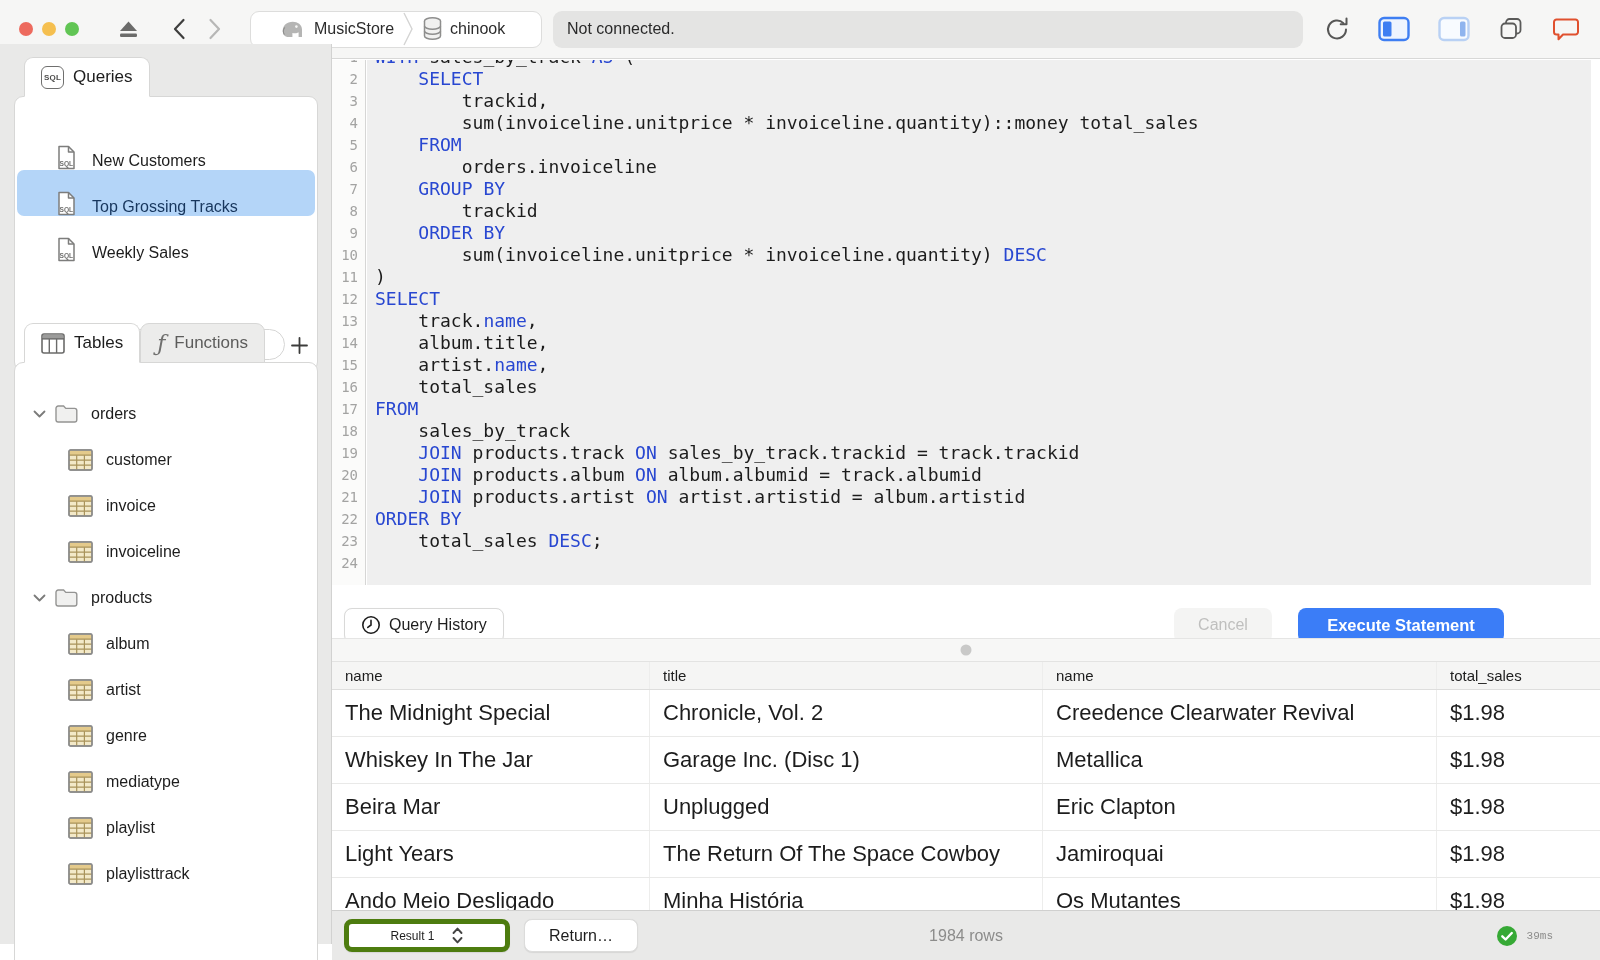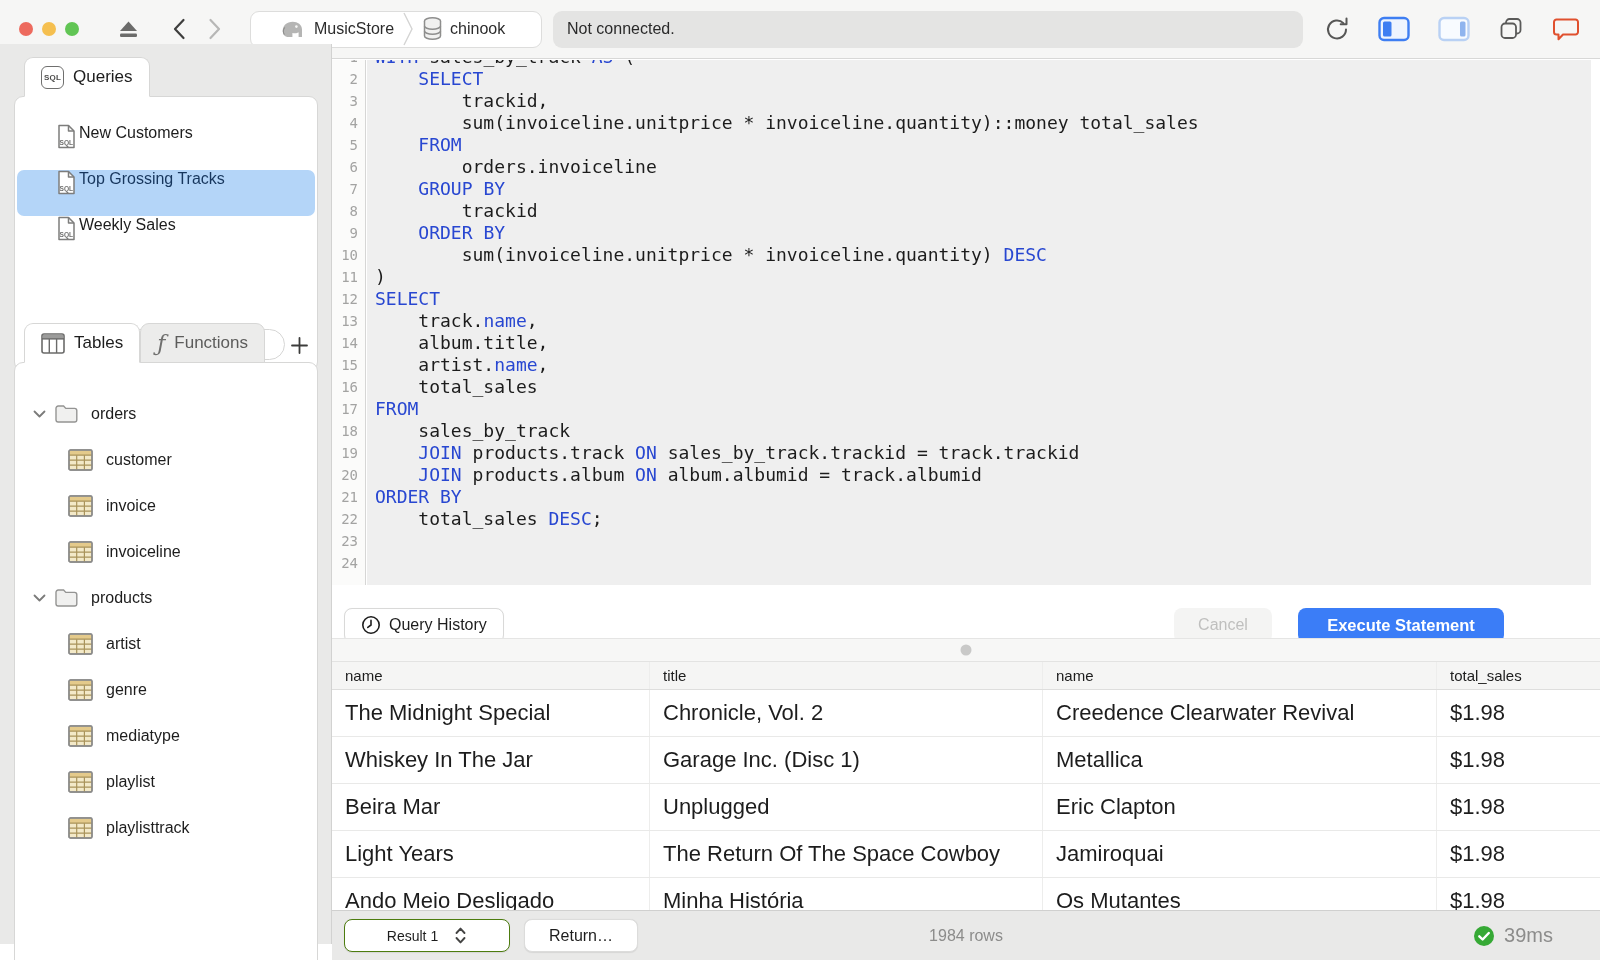--- a/index.html
+++ b/index.html
@@ -57,21 +57,21 @@
   .tab.active { background:#fff; border-bottom:1px solid #fff; }
   .sqlapp-icon {
     width:23px; height:23px; border:1.6px solid #6f6f6e; border-radius:6px;
     display:flex; align-items:center; justify-content:center;
     font-size:8px; letter-spacing:.2px; color:#4c4c4b; font-weight:bold;
   }
   .fn-glyph { font-family:"DejaVu Serif", serif; font-style:italic; font-size:22px; color:#6f6f6e; }
   .tab.inactive { color:#5c5c5b; }
 
   .q-item {
-    height:46px; margin:0 2px; display:flex; align-items:flex-start; gap:2px;
+    height:46px; margin:0 2px; display:flex; align-items:flex-end; gap:15px;
     padding-left:39px; font-size:16px; border-radius:7px; color:#1d1d1d;
   }
   .q-item.selected { background:#b4d5f8; color:#17365d; }
 
   .search-pill {
     position:absolute; left:12px; height:31px; width:258px; background:#fff;
     border:1px solid #d6d6d5; border-radius:16px; display:flex; align-items:center;
     padding:0 10px; gap:7px;
   }
   .search-pill input {
@@ -143,30 +143,30 @@
   .col0 { width:318px; } .col1 { width:393px; } .col2 { width:394px; } .col3 { width:163px; border-right:none; }
 
   
   .bottom-bar {
     position:absolute; left:0; top:850px; width:1268px; height:50px;
     background:#e9e9e8; border-top:1px solid #d0d0cf;
     display:flex; align-items:center;
   }
   .result-select {
     margin-left:12px; width:166px; height:33px; background:#fff; border-radius:8px;
-    border:1px solid #4d7c0f; box-shadow:0 .5px 1px rgba(0,0,0,.08);
-    display:flex; align-items:center; justify-content:center; gap:16px; font-size:14px;
+    border:5px solid #4d7c0f; box-shadow:0 .5px 1px rgba(0,0,0,.08);
+    display:flex; align-items:center; justify-content:center; gap:16px; font-size:12px;
   }
   .export-btn {
     margin-left:14px; width:114px; height:33px; background:#fff; border-radius:8px;
     border:1px solid #dcdcdb; box-shadow:0 .5px 1px rgba(0,0,0,.08);
     display:flex; align-items:center; justify-content:center; font-size:16px; color:#1d1d1d;
   }
   .rowcount { position:absolute; left:50%; transform:translateX(-50%); font-size:16px; color:#8c8c8b; }
-  .timing { margin-left:auto; margin-right:47px; display:flex; align-items:center; gap:9px; font-size:20px; color:#8c8c8b; }
+  .timing { margin-left:auto; margin-right:47px; display:flex; align-items:center; gap:9px; font-size:11px; color:#8c8c8b;font-family:Liberation Mono, monospace; }
 </style>
 </head>
 <body>
 
 <div class="toolbar">
   <div class="traffic">
     <div class="light red"></div>
     <div class="light yellow"></div>
     <div class="light green"></div>
   </div>
@@ -382,20 +382,32 @@
             <svg width="13" height="8" viewBox="0 0 13 8">
               <path d="M1.5 1.5 L6.5 6.5 L11.5 1.5" fill="none" stroke="#7b7b7a" stroke-width="1.8" stroke-linecap="round" stroke-linejoin="round"></path>
             </svg>
           </span>
           <span class="f-icon">
             <svg width="25" height="20" viewBox="0 0 25 20">
               <path d="M2 4.2 a2.2 2.2 0 0 1 2.2-2.2 h5.4 l2.2 2.4 h8.8 a2.2 2.2 0 0 1 2.2 2.2 v9.2 a2.2 2.2 0 0 1-2.2 2.2 h-16.4 a2.2 2.2 0 0 1-2.2-2.2 z" fill="#f0f0ef" stroke="#949493" stroke-width="1.4"></path>
             </svg>
           </span>
           <span>products</span>
+        </div>
+        <div class="tree-row child">
+          <span class="t-icon">
+            <svg width="25" height="22" viewBox="0 0 25 22">
+              <rect x="1" y="1" width="23" height="20" rx="1.6" fill="#f3e9c8" stroke="#8a8a89" stroke-width="1.4"></rect>
+              <rect x="1.7" y="1.7" width="21.6" height="4.4" fill="#e4ca8b"></rect>
+              <path d="M1 6.2 h23 M1 11.2 h23 M1 16.2 h23" stroke="#a9935a" stroke-width="1.2"></path>
+              <path d="M8.7 6.2 V21 M16.4 6.2 V21" stroke="#a9935a" stroke-width="1.2"></path>
+              <rect x="1" y="1" width="23" height="20" rx="1.6" fill="none" stroke="#8a8a89" stroke-width="1.4"></rect>
+            </svg>
+          </span>
+          <span>album</span>
         </div>
         <div class="tree-row child">
           <span class="t-icon">
             <svg width="25" height="22" viewBox="0 0 25 22">
               <rect x="1" y="1" width="23" height="20" rx="1.6" fill="#f3e9c8" stroke="#8a8a89" stroke-width="1.4"></rect>
               <rect x="1.7" y="1.7" width="21.6" height="4.4" fill="#e4ca8b"></rect>
               <path d="M1 6.2 h23 M1 11.2 h23 M1 16.2 h23" stroke="#a9935a" stroke-width="1.2"></path>
               <path d="M8.7 6.2 V21 M16.4 6.2 V21" stroke="#a9935a" stroke-width="1.2"></path>
               <rect x="1" y="1" width="23" height="20" rx="1.6" fill="none" stroke="#8a8a89" stroke-width="1.4"></rect>
             </svg>
@@ -501,20 +513,21 @@
           <div class="code-line"><span>)</span></div>
           <div class="code-line"><span class="k">SELECT</span></div>
           <div class="code-line"><span>    track.</span><span class="k">name</span><span>,</span></div>
           <div class="code-line"><span>    album.title,</span></div>
           <div class="code-line"><span>    artist.</span><span class="k">name</span><span>,</span></div>
           <div class="code-line"><span>    total_sales</span></div>
           <div class="code-line"><span class="k">FROM</span></div>
           <div class="code-line"><span>    sales_by_track</span></div>
           <div class="code-line"><span>    </span><span class="k">JOIN</span><span> products.track </span><span class="k">ON</span><span> sales_by_track.trackid = track.trackid</span></div>
           <div class="code-line"><span>    </span><span class="k">JOIN</span><span> products.album </span><span class="k">ON</span><span> album.albumid = track.albumid</span></div>
+          <div class="code-line"><span>    </span><span class="k">JOIN</span><span> products.artist </span><span class="k">ON</span><span> artist.artistid = album.artistid</span></div>
           <div class="code-line"><span class="k">ORDER BY</span></div>
           <div class="code-line"><span>    total_sales </span><span class="k">DESC</span><span>;</span></div>
           <div class="code-line"></div>
         </div>
     </div>
     <div class="vscroll-strip"></div>
   </div>
 
   <div class="action-row">
     <button class="btn history-btn">

